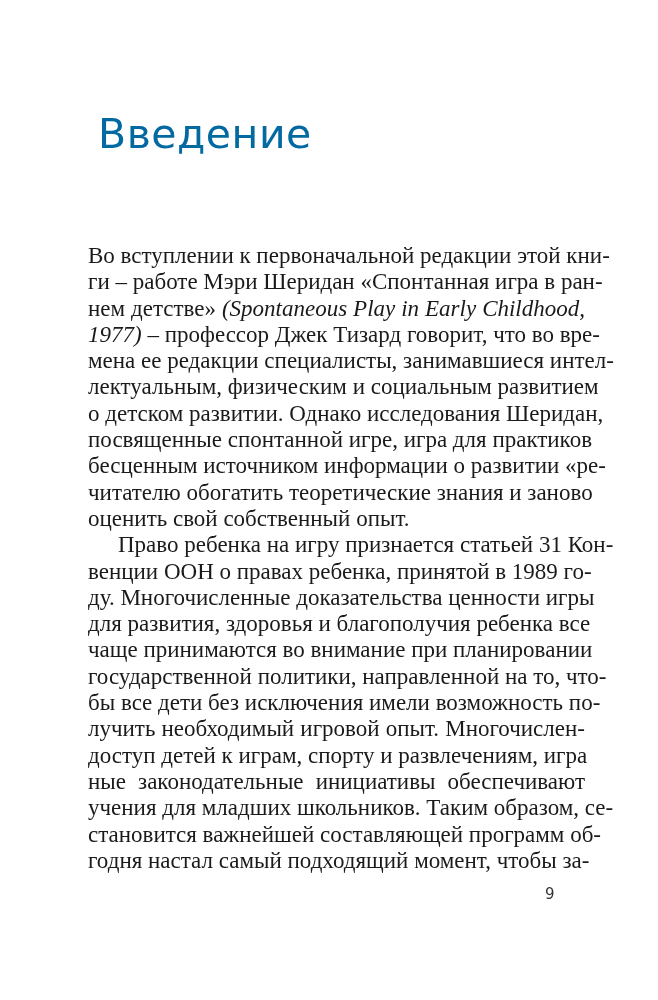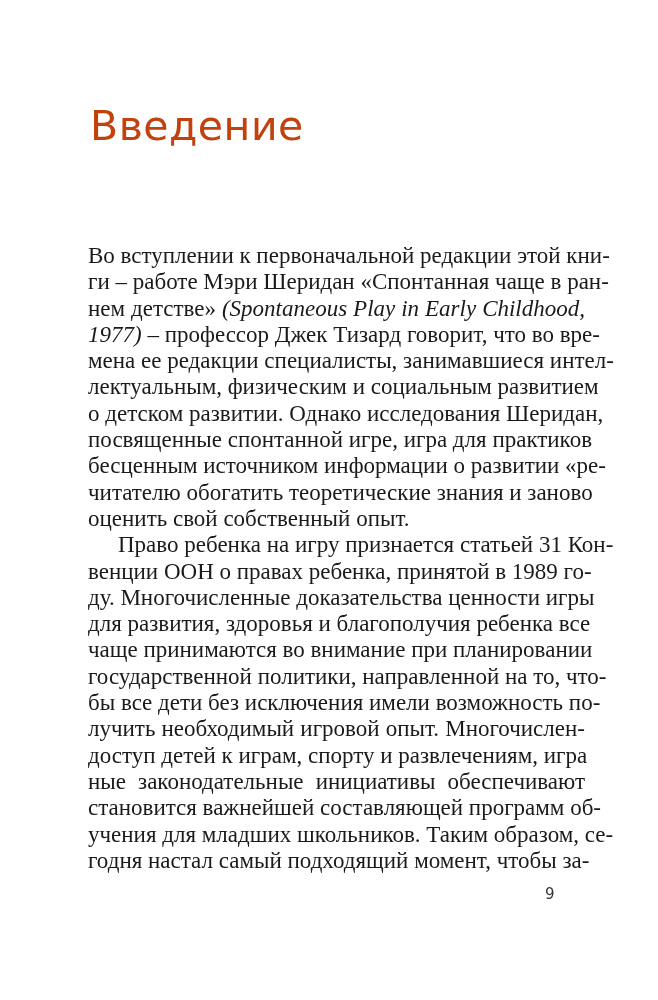--- a/index.html
+++ b/index.html
@@ -1,21 +1,21 @@
 <!DOCTYPE html>
 <html><head>
 <meta charset="utf-8">
 <style>
   html, body { margin: 0; padding: 0; background: #ffffff; }
   body { width: 658px; height: 1000px; position: relative; overflow: hidden; color: #1a1a1a; }
   .title {
     position: absolute; left: 86px; top: 92px;
     font-family: "DejaVu Sans", sans-serif;
-    font-size: 41px; font-weight: normal; letter-spacing: 0.5px; color: #c2410c;
-    margin: 4px; line-height: 60px;
+    font-size: 41px; font-weight: normal; letter-spacing: 0.5px; color: #0369a1;
+    margin: 12px; line-height: 60px;
   }
   .body-text {
     position: absolute; left: 88px; top: 243px; width: 497px;
     font-family: "Liberation Serif", serif; font-size: 23px; line-height: 26.3px;
   }
   .line { display: block; white-space: nowrap; text-align: justify; text-align-last: justify; height: 26.3px; }
   .line.last { text-align-last: left; }
   .line.indent { padding-left: 30px; }
   .it { font-style: italic; }
   .page-number {
@@ -24,21 +24,21 @@
   }
 </style>
 </head>
 <body>
 
 <h1 class="title">Введение</h1>
 
 <div class="body-text" id="body">
     <div>
       <span class="line"><span>Во вступлении к первоначальной редакции этой кни-</span></span>
-      <span class="line"><span>ги – работе Мэри Шеридан «Спонтанная чаще в ран-</span></span>
+      <span class="line"><span>ги – работе Мэри Шеридан «Спонтанная игра в ран-</span></span>
       <span class="line"><span>нем детстве» </span><span class="it">(Spontaneous Play in Early Childhood,</span></span>
       <span class="line"><span class="it">1977)</span><span> – профессор Джек Тизард говорит, что во вре-</span></span>
       <span class="line"><span>мена ее редакции специалисты, занимавшиеся интел-</span></span>
       <span class="line"><span>лектуальным, физическим и социальным развитием</span></span>
       <span class="line"><span>о детском развитии. Однако исследования Шеридан,</span></span>
       <span class="line"><span>посвященные спонтанной игре, игра для практиков</span></span>
       <span class="line"><span>бесценным источником информации о развитии «ре-</span></span>
       <span class="line"><span>читателю обогатить теоретические знания и заново</span></span>
       <span class="line last"><span>оценить свой собственный опыт.</span></span>
     </div>
@@ -46,19 +46,19 @@
       <span class="line indent"><span>Право ребенка на игру признается статьей 31 Кон-</span></span>
       <span class="line"><span>венции ООН о правах ребенка, принятой в 1989 го-</span></span>
       <span class="line"><span>ду. Многочисленные доказательства ценности игры</span></span>
       <span class="line"><span>для развития, здоровья и благополучия ребенка все</span></span>
       <span class="line"><span>чаще принимаются во внимание при планировании</span></span>
       <span class="line"><span>государственной политики, направленной на то, что-</span></span>
       <span class="line"><span>бы все дети без исключения имели возможность по-</span></span>
       <span class="line"><span>лучить необходимый игровой опыт. Многочислен-</span></span>
       <span class="line"><span>доступ детей к играм, спорту и развлечениям, игра</span></span>
       <span class="line"><span>ные законодательные инициативы обеспечивают</span></span>
+      <span class="line"><span>учения для младших школьников. Таким образом, се-</span></span>
       <span class="line"><span>становится важнейшей составляющей программ об-</span></span>
-      <span class="line"><span>учения для младших школьников. Таким образом, се-</span></span>
       <span class="line"><span>годня настал самый подходящий момент, чтобы за-</span></span>
     </div>
   </div>
 
 <div class="page-number">9</div>
 
 </body></html>

